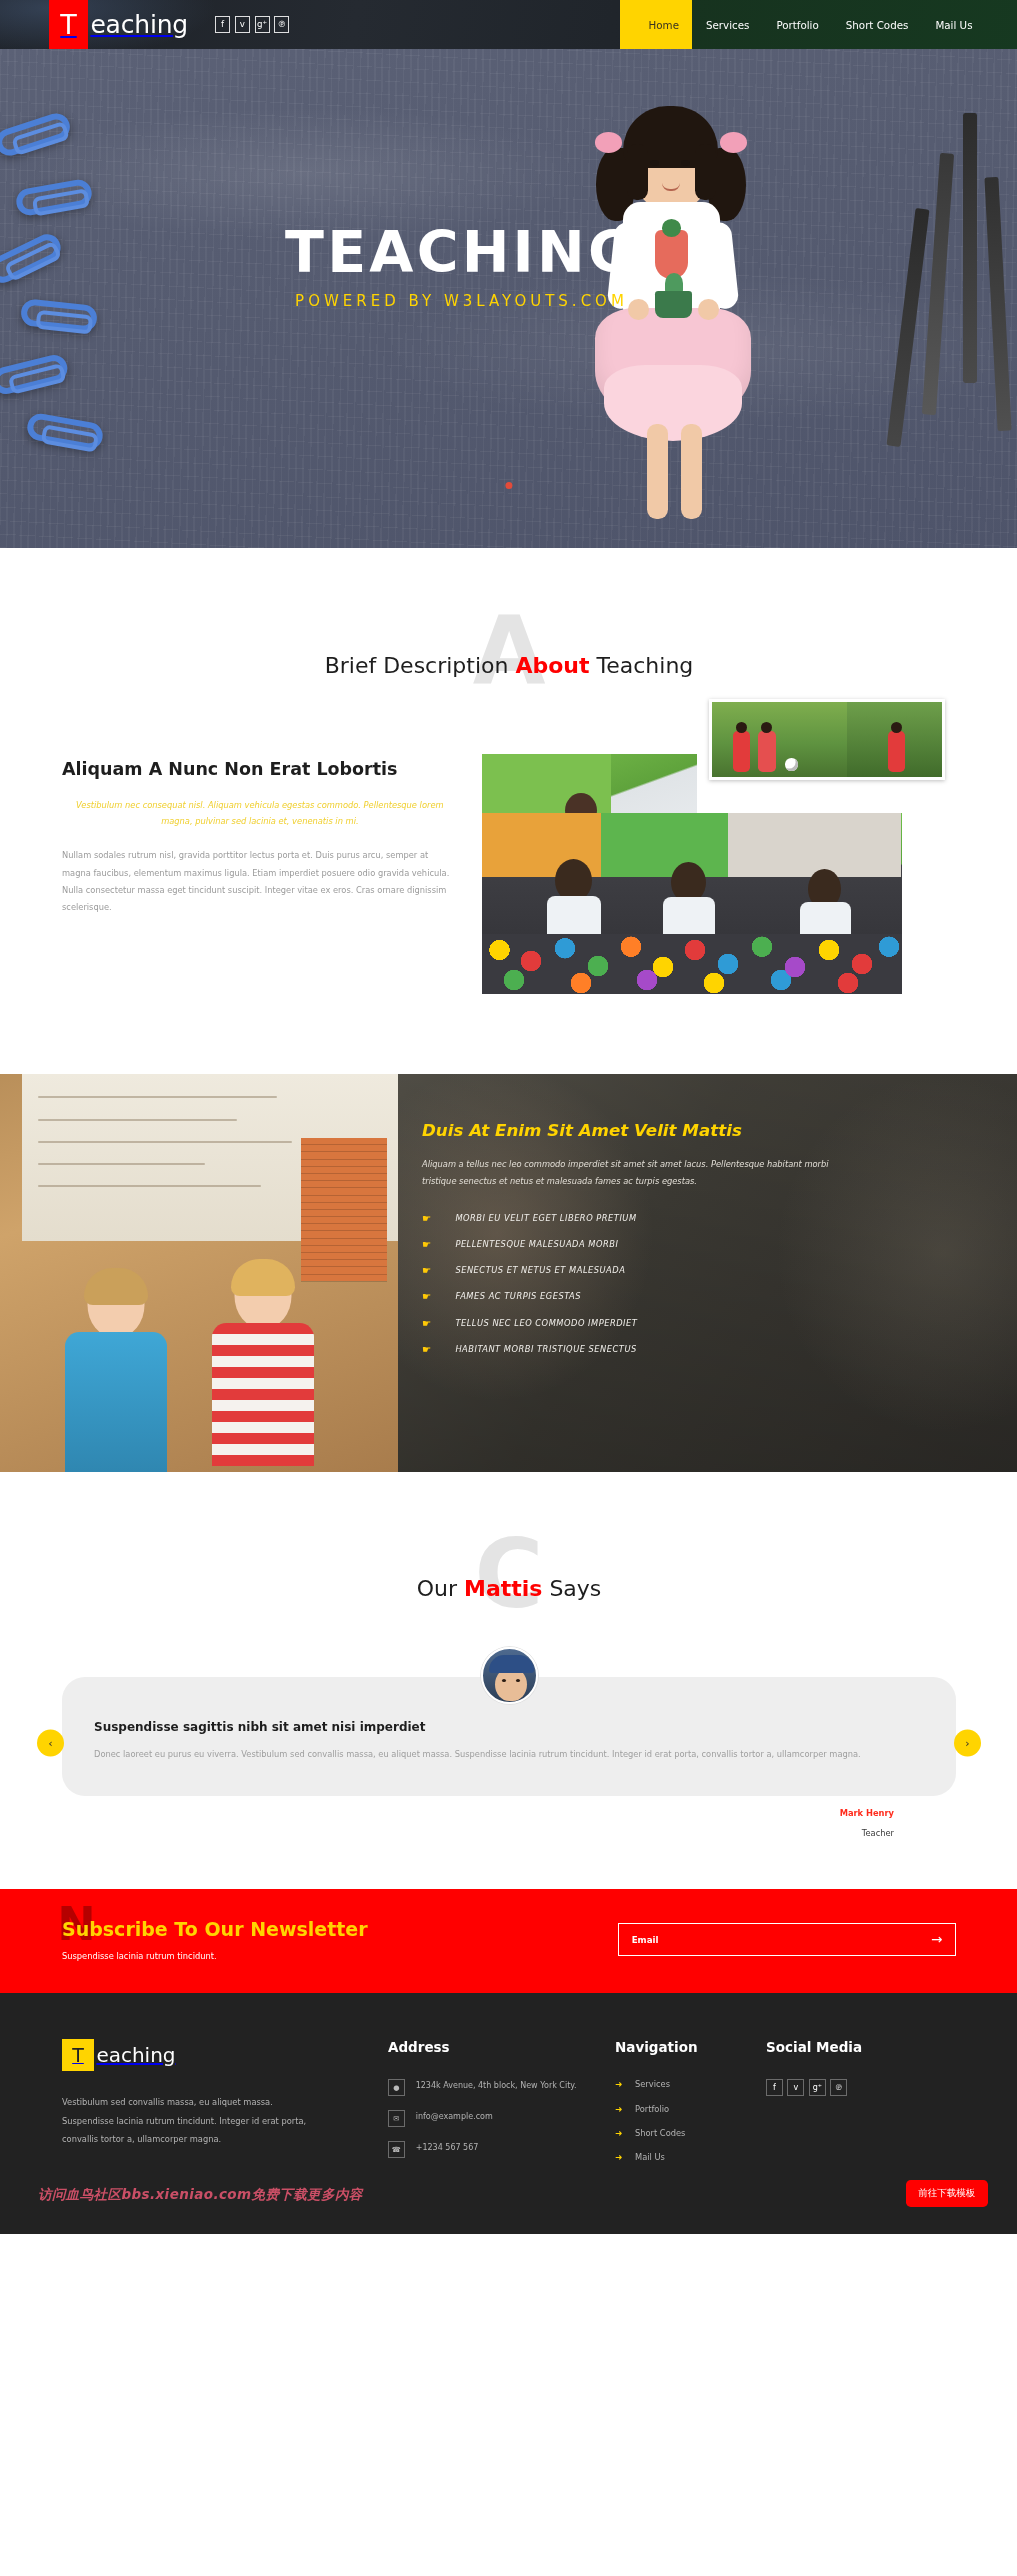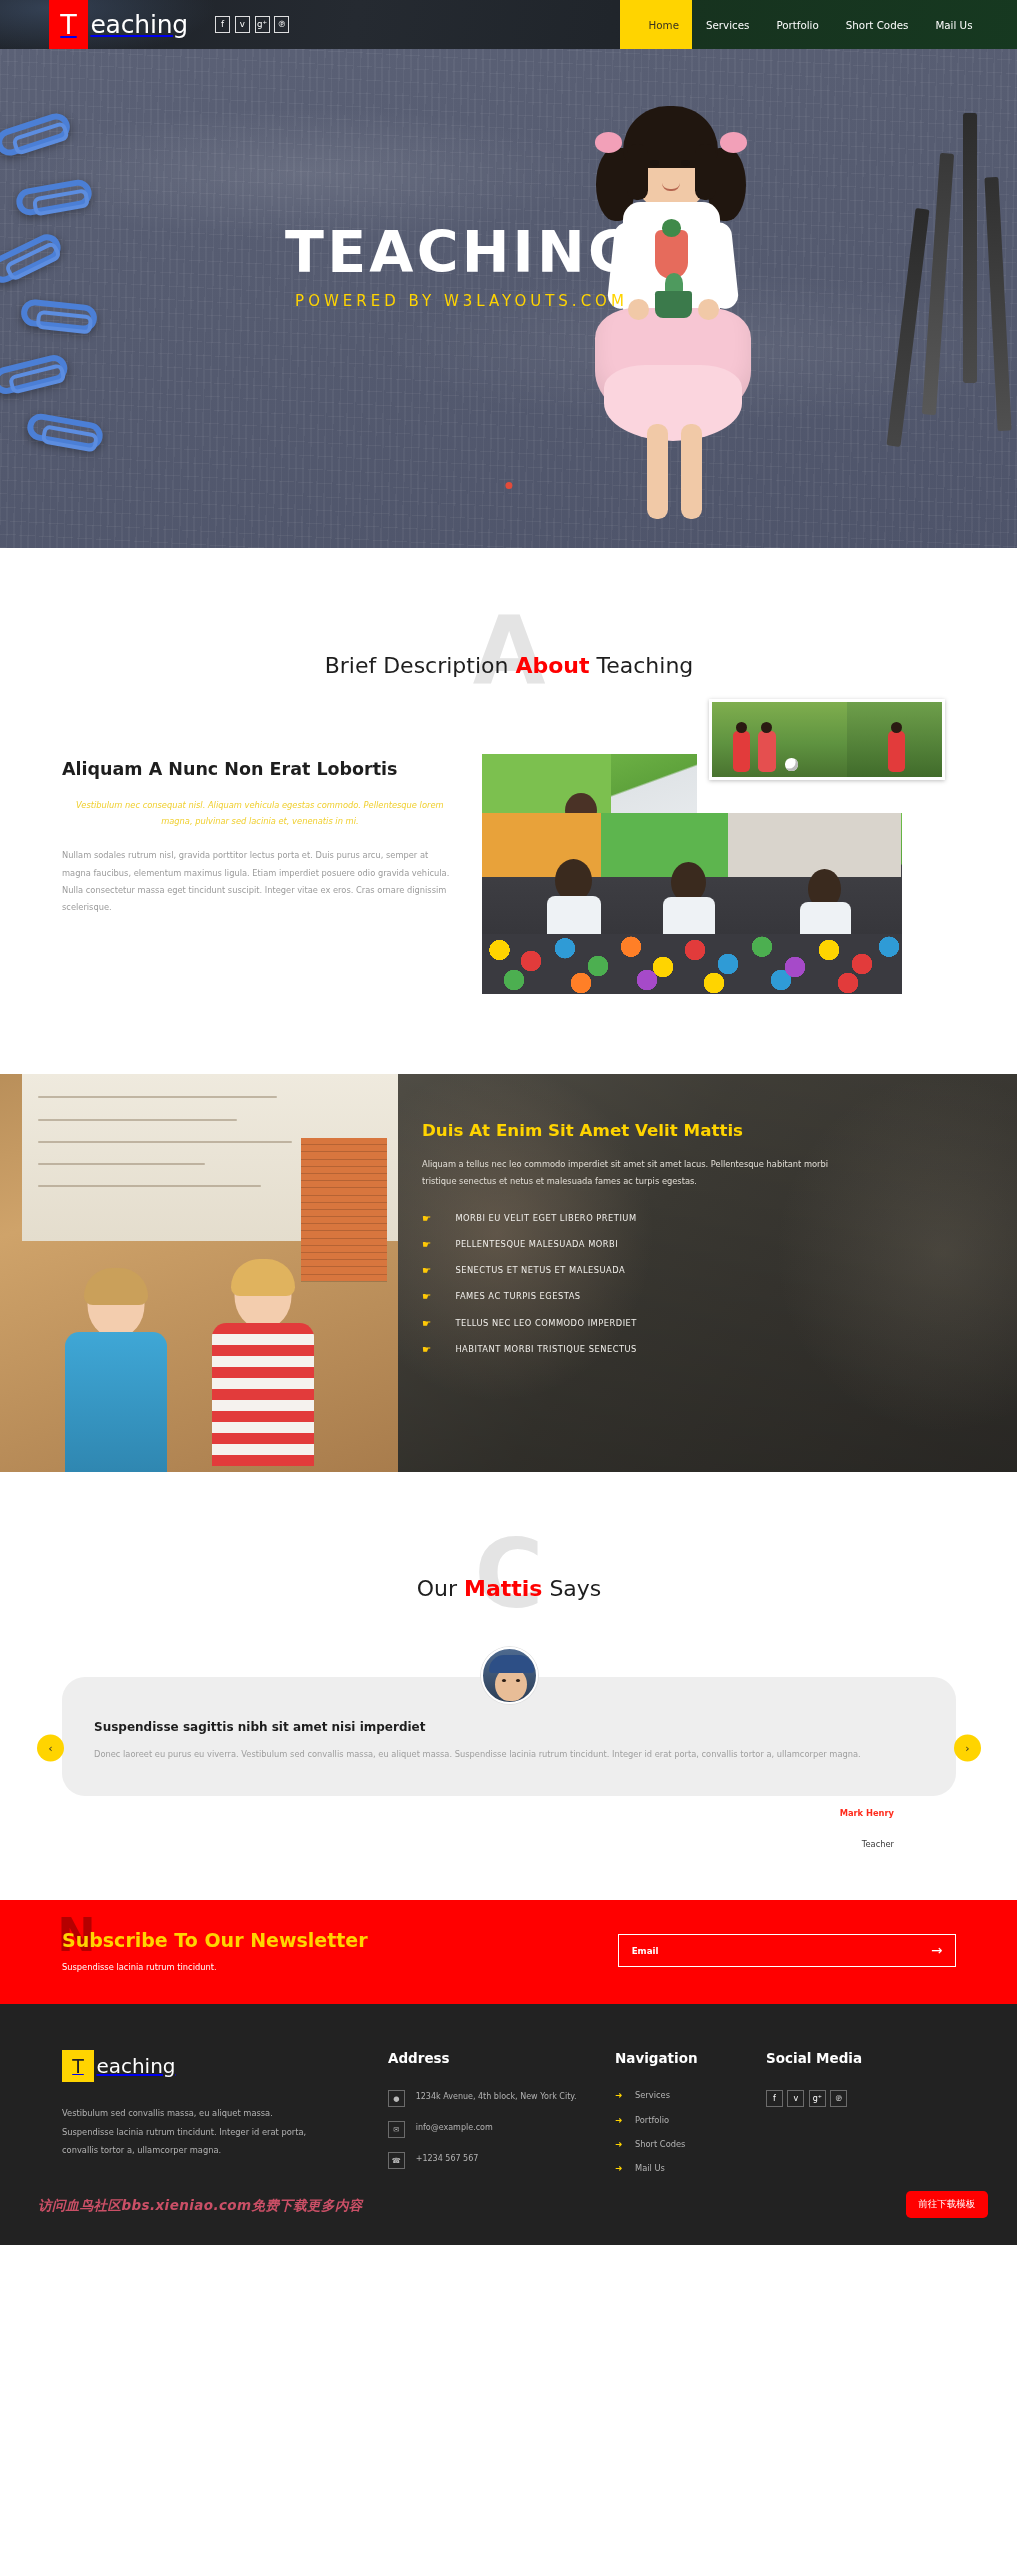--- a/index.html
+++ b/index.html
@@ -210,21 +210,21 @@
     flex:1; position:relative; overflow:hidden;
     background:linear-gradient(120deg,#6e6a5f 0%, #57544b 40%, #4a4741 100%);
   }
   .band-right::before{
     content:""; position:absolute; inset:0;
     background:
       radial-gradient(ellipse 223px 239px at 16% 40%, rgba(180,150,120,.28), transparent 70%),
       radial-gradient(ellipse 239px 254px at 88% 45%, rgba(150,140,120,.22), transparent 70%),
       linear-gradient(180deg, rgba(0,0,0,.28), rgba(0,0,0,.46));
   }
-  .band-content { position:relative; z-index:3; padding:46px 48px 0 24px; }
+  .band-content { position:relative; z-index:3; padding:46px 48px 0 24px;font-style:italic; }
   .band-h3 { color:#ffd400; font-size:16.7px; font-weight:700; margin-bottom:16px; }
   .band-p { color:#e2ded6; font-size:8.3px; line-height:2.1; margin-bottom:20.7px; max-width:413px; }
   .band-list { list-style:none; }
   .band-list li {
     display:flex; align-items:center; gap:20.7px; margin-bottom:14.3px;
     color:#f2f0ec; font-size:8.3px; letter-spacing:0.5px;
   }
   .hand { color:#ffc907; font-size:10.3px; width:12.7px; }
 
   
@@ -249,21 +249,21 @@
   .arrow-btn {
     position:absolute; top:50%; transform:translateY(-50%);
     width:27px; height:27px; border-radius:50%; background:#ffd400;
     display:flex; align-items:center; justify-content:center;
     color:#2a2a2a; font-size:11px; z-index:6; cursor:pointer;
   }
   .arrow-left { left:37px; }
   .arrow-right { right:37px; }
   .testi-author { text-align:right; padding:12.7px 62px 0; }
   .ta-name { color:#ff2b1c; font-size:8.3px; font-weight:700; }
-  .ta-role { color:#3a3a3a; font-size:8.3px; margin-top:21px; }
+  .ta-role { color:#3a3a3a; font-size:8.3px; margin-top:10px; }
 
   
   .news { background:#ff0000; padding:29px 62px 32px; display:flex; align-items:center; }
   .news-left { position:relative; flex:1; }
   .news-wm {
     position:absolute; left:-4.8px; top:-17.5px; font-size:46px; font-weight:700;
     color:rgba(120,0,0,.55); line-height:1; z-index:1;
   }
   .news-h3 { position:relative; z-index:2; color:#ffd400; font-size:19px; font-weight:700; }
   .news-sub { position:relative; z-index:2; color:#fff; font-size:8.3px; margin-top:11px; }

